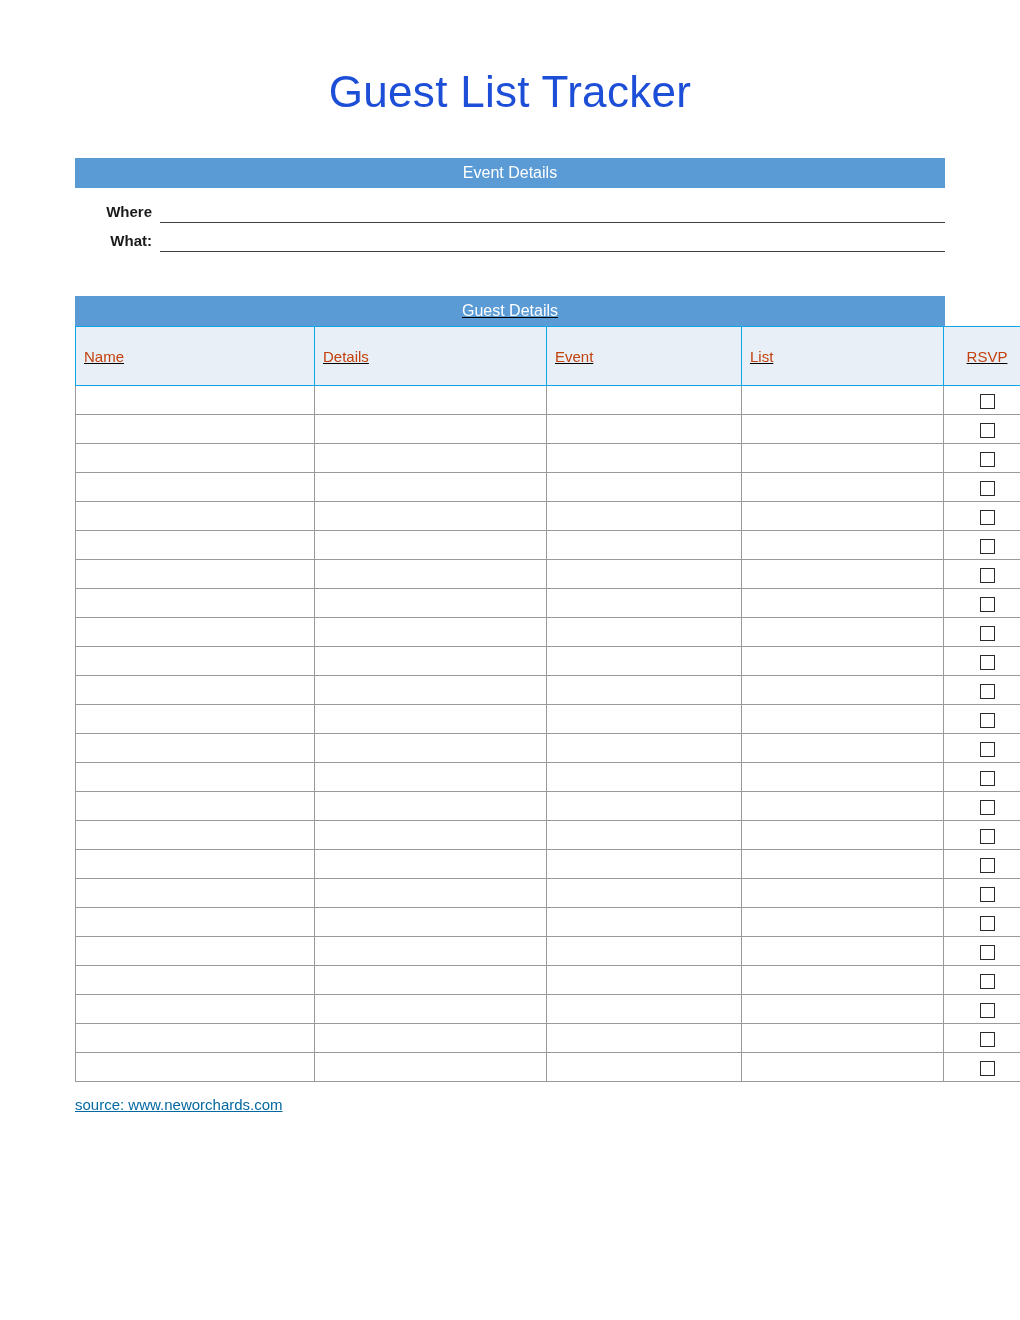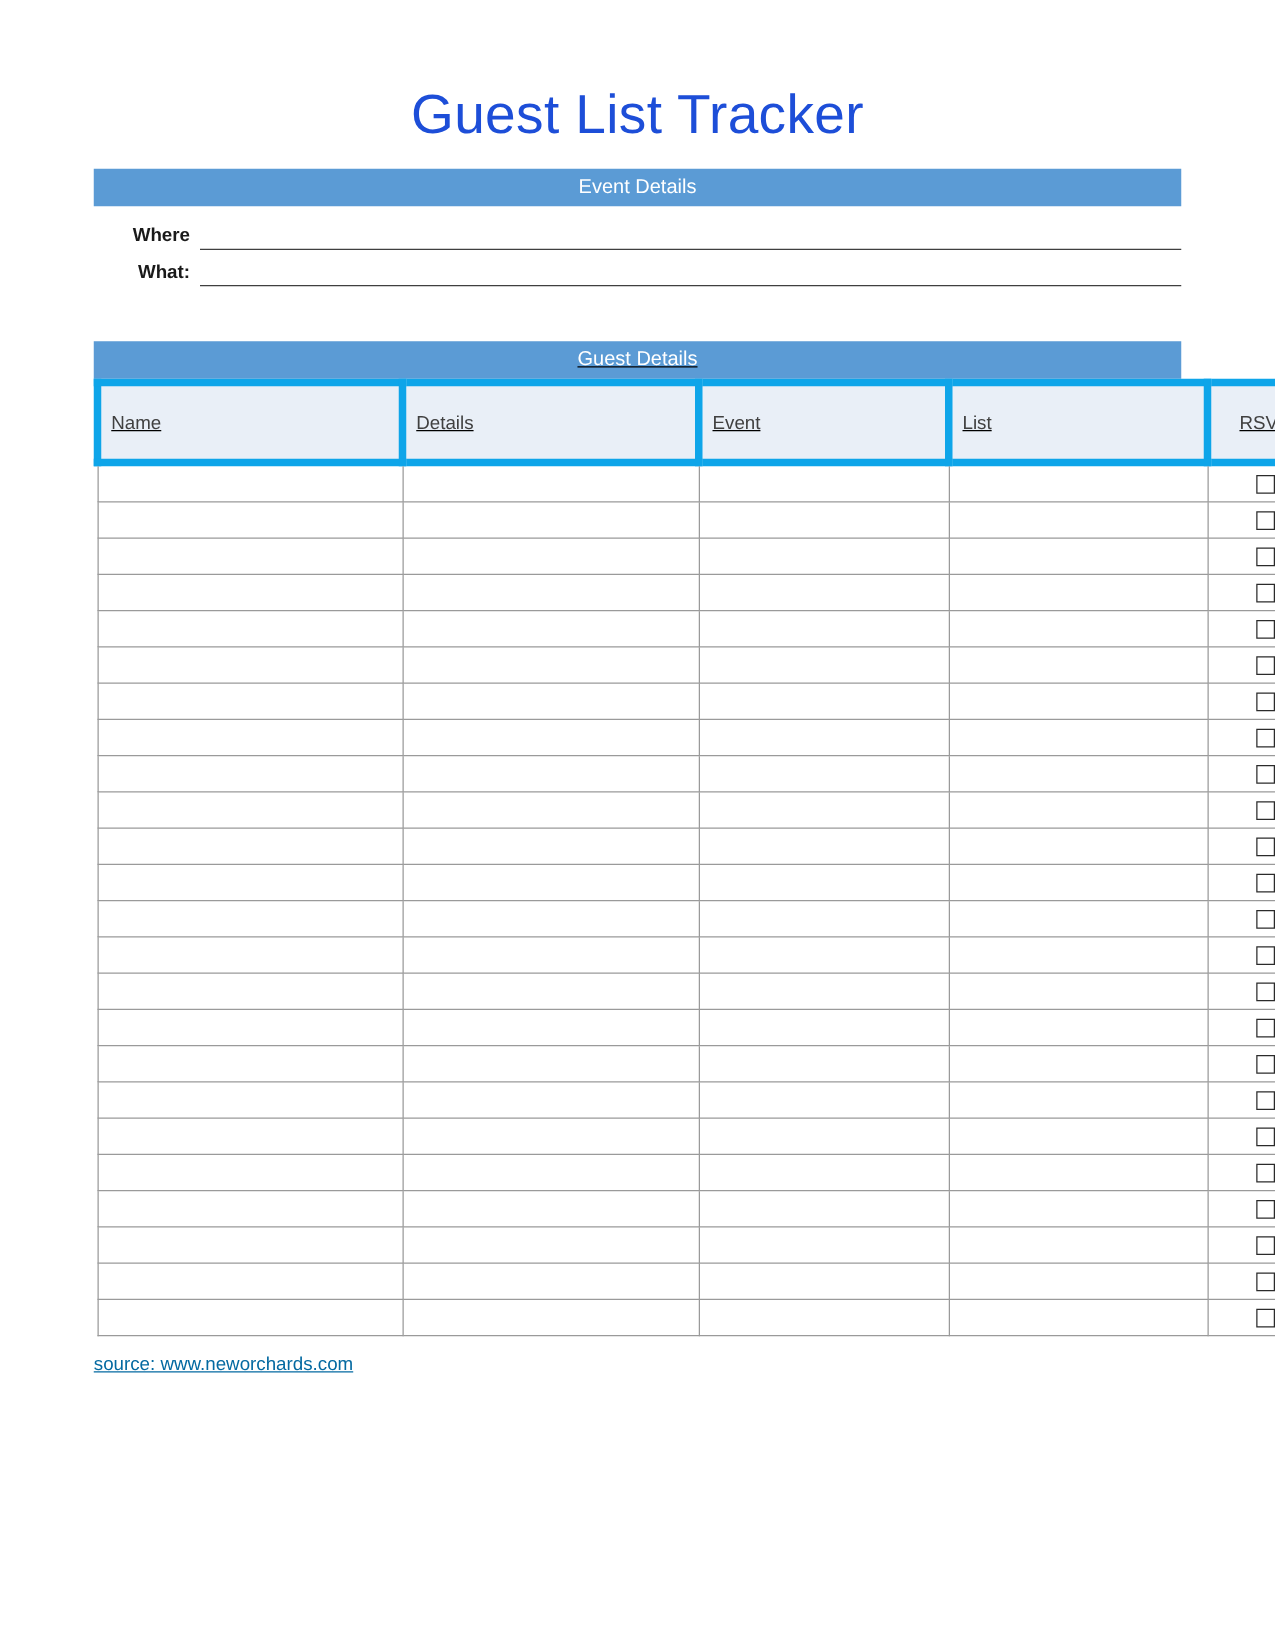--- a/index.html
+++ b/index.html
@@ -39,21 +39,21 @@
     background: #5b9bd5;
     color: #ffffff;
     text-align: center;
     font-size: 16px;
     line-height: 30px;
     height: 30px;
     width: 100%;
     box-sizing: border-box;
   }
   .event-block {
-    margin-top: 9px;
+    margin-top: 32px;
   }
   .event-rows {
     padding-top: 6px;
   }
   .event-row {
     display: flex;
     align-items: flex-end;
     height: 29px;
   }
   .event-label {
@@ -76,24 +76,24 @@
     margin-top: 44px;
     text-decoration: underline;
   }
   table.guest-table {
     border-collapse: collapse;
     width: 100%;
     table-layout: fixed;
   }
   table.guest-table th {
     background: #e9eff7;
-    border: 6px solid #0ea5e9;
+    border: 1px solid #0ea5e9;
     font-size: 15px;
     font-weight: 400;
-    color: #404040;
+    color: #c2410c;
     text-align: left;
     padding: 17px 8px;
     height: 24px;
   }
   table.guest-table th.rsvp-col {
     text-align: center;
   }
   table.guest-table td {
     border: 1px solid #9a9a9a;
     height: 28px;

